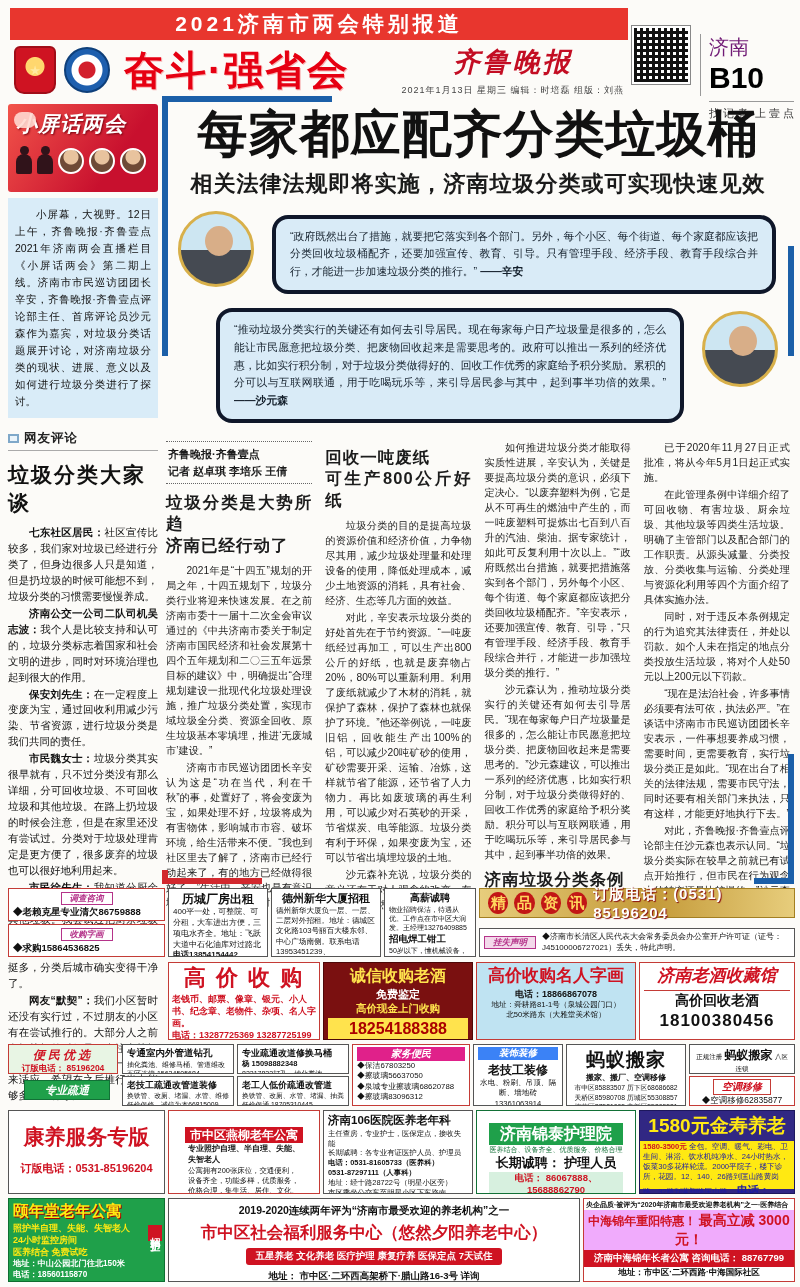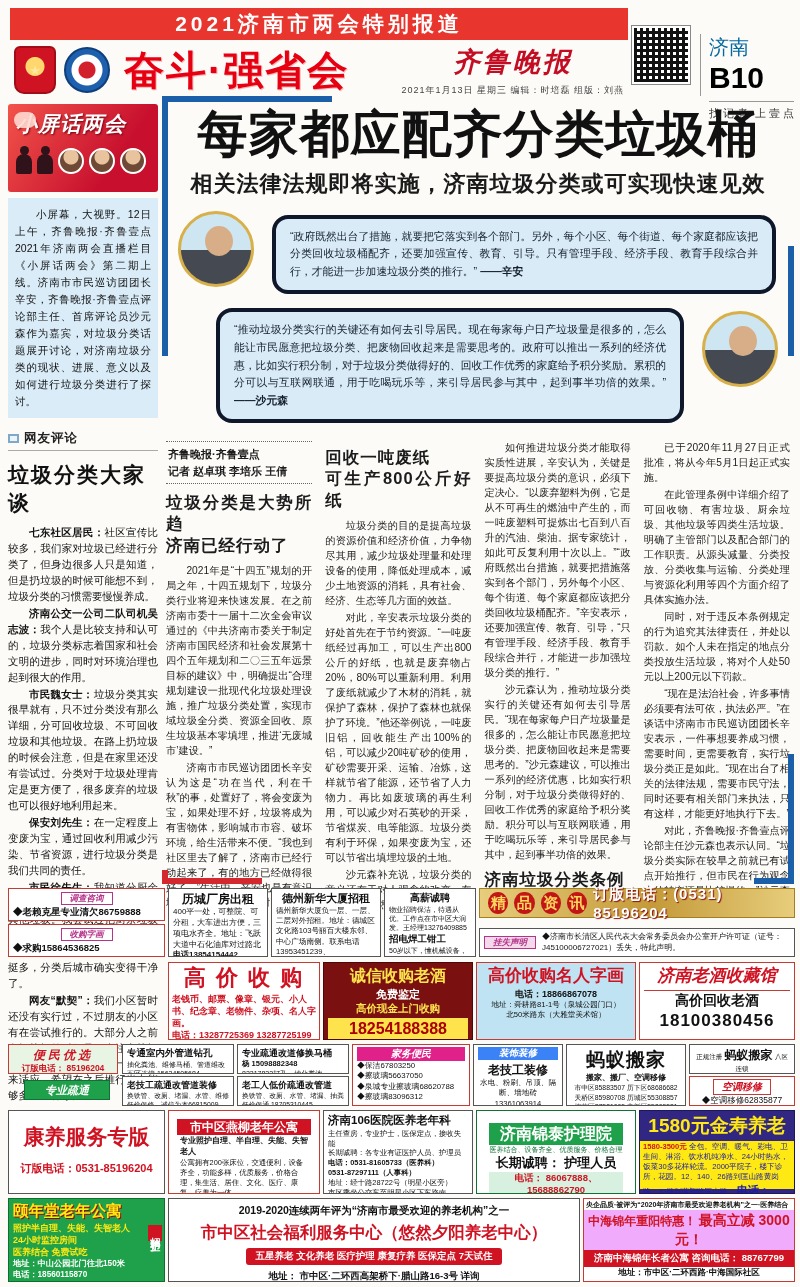--- a/index.html
+++ b/index.html
@@ -19,21 +19,21 @@
   .emblem2{width:46px;height:46px;margin-left:8px;border-radius:50%;
            background:radial-gradient(circle at 50% 50%,#d21f2c 0 8px,#fff 9px 15px,#1e5fae 16px);
            border:2px solid #0e3f7a;}
   .coltitle{margin-left:14px;font-size:40px;font-weight:900;color:#e60012;letter-spacing:2px;
             text-shadow:1px 1px 0 #f8b5b5;}
   .paperblk{margin-left:auto;text-align:center;}
   .paperlogo{font-size:27px;font-weight:900;color:#c30d23;font-style:italic;letter-spacing:3px;
              font-family:"Liberation Serif",serif;}
   .dateline{font-size:9px;color:#444;margin-top:4px;letter-spacing:1px;}
   .pageinfo{position:absolute;left:700px;top:34px;width:94px;height:62px;border-left:1px solid #999;padding-left:8px;}
-  .pagecity{font-size:20px;display:inline;color:#0369a1;}
+  .pagecity{font-size:20px;display:inline;color:#701a75;}
   .pageno{font-size:30px;font-weight:900;display:inline;color:#000;}
   .pagefoot{border-top:1px solid #999;margin-top:6px;padding-top:4px;font-size:11px;color:#333;display:flex;justify-content:space-between;}
   
   .sidebar{position:absolute;left:8px;top:104px;width:150px;}
   .progbox{height:88px;background:linear-gradient(125deg,#f2544a,#c8102e 70%);border-radius:3px;position:relative;padding:6px 8px;}
   .progtitle{color:#fff;font-weight:900;font-size:21px;font-style:italic;letter-spacing:1px;text-shadow:1px 1px 2px #7a0410;}
   .bubble{position:absolute;left:6px;top:8px;width:22px;height:16px;border-radius:8px;background:#ffd9d0;opacity:.9;}
   .progrow{display:flex;gap:5px;margin-top:10px;align-items:flex-end;}
   .sil{width:16px;height:20px;background:#30131a;border-radius:8px 8px 2px 2px;position:relative;}
   .sil::before{content:"";position:absolute;left:4px;top:-8px;width:9px;height:9px;border-radius:50%;background:#30131a;}
@@ -131,22 +131,22 @@
     <div class="introbox" data-interactable="false">
       <p data-interactable="false">小屏幕，大视野。12日上午，齐鲁晚报·齐鲁壹点2021年济南两会直播栏目《小屏话两会》第二期上线。济南市市民巡访团团长辛安，齐鲁晚报·齐鲁壹点评论部主任、首席评论员沙元森作为嘉宾，对垃圾分类话题展开讨论，对济南垃圾分类的现状、进展、意义以及如何进行垃圾分类进行了探讨。</p>
     </div>
     <div class="cmthead" data-interactable="false">
       <span class="sq" data-interactable="false"></span>
       <span class="lbl" data-interactable="false">网友评论</span>
     </div>
     <div class="talktitle" data-interactable="false">垃圾分类大家谈</div>
     <p class="cmt" data-interactable="false"><b data-interactable="false">七东社区居民：</b><span data-interactable="false">社区宣传比较多，我们家对垃圾已经进行分类了，但身边很多人只是知道，但是扔垃圾的时候可能想不到，垃圾分类的习惯需要慢慢养成。</span></p>
     <p class="cmt" data-interactable="false"><b data-interactable="false">济南公交一公司二队司机吴志波：</b><span data-interactable="false">我个人是比较支持和认可的，垃圾分类标志着国家和社会文明的进步，同时对环境治理也起到很大的作用。</span></p>
+    <p class="cmt" data-interactable="false"><b data-interactable="false">保安刘先生：</b><span data-interactable="false">在一定程度上变废为宝，通过回收利用减少污染、节省资源，进行垃圾分类是我们共同的责任。</span></p>
     <p class="cmt" data-interactable="false"><b data-interactable="false">市民魏女士：</b><span data-interactable="false">垃圾分类其实很早就有，只不过分类没有那么详细，分可回收垃圾、不可回收垃圾和其他垃圾。在路上扔垃圾的时候会注意，但是在家里还没有尝试过。分类对于垃圾处理肯定是更方便了，很多废弃的垃圾也可以很好地利用起来。</span></p>
-    <p class="cmt" data-interactable="false"><b data-interactable="false">保安刘先生：</b><span data-interactable="false">在一定程度上变废为宝，通过回收利用减少污染、节省资源，进行垃圾分类是我们共同的责任。</span></p>
     <p class="cmt" data-interactable="false"><b data-interactable="false">市民徐先生：</b><span data-interactable="false">我知道分厨余垃圾、可回收垃圾、有害垃圾、其他垃圾。我尝试过把厨余垃圾单独分类出来，但是没有坚持很久。现在实行垃圾分类的城市也挺多，分类后城市确实变得干净了。</span></p>
     <p class="cmt" data-interactable="false"><b data-interactable="false">网友“默契”：</b><span data-interactable="false">我们小区暂时还没有实行过，不过朋友的小区有在尝试推行的。大部分人之前在扔垃圾的时候是不太注意垃圾分类的，因此可能需要一段时间来适应，希望在之后推行当中能够多一些引导。</span></p>
   </div>
 
   <div class="article" data-interactable="false">
     <div class="c-tl" data-interactable="false"></div>
     <div class="c-tr" data-interactable="false"></div>
     <div class="c-br" data-interactable="false"></div>
     <div class="c-bl" data-interactable="false"></div>
     <div class="headline" data-interactable="false">每家都应配齐分类垃圾桶</div>
@@ -313,21 +313,21 @@
     </div>
     <div class="adbox" style="left:681px;top:188px;width:106px;height:30px;text-align:center;" data-interactable="false">
       <div class="calli t-red" style="font-size:10px;border:1px solid #c43b36;display:inline-block;padding:0 8px;" data-interactable="false">空调移修</div>
       <div style="font-size:8.5px;" data-interactable="false">◆空调移修62835877</div>
     </div>
 
     <div class="adbox" style="left:0;top:222px;width:157px;height:84px;text-align:center;border-color:#555;" data-interactable="false">
       <div class="t-red" style="font-weight:900;font-size:21px;margin-top:10px;" data-interactable="false">康养服务专版</div>
       <div class="t-red" style="font-weight:bold;font-size:11px;margin-top:10px;" data-interactable="false">订版电话：0531-85196204</div>
     </div>
-    <div class="adbox" style="left:160px;top:222px;width:152px;height:84px;padding:8px;" data-interactable="false">
+    <div class="adbox" style="left:160px;top:222px;width:152px;height:84px;padding:16px;" data-interactable="false">
       <div class="redbar ct" style="font-weight:900;font-size:12px;" data-interactable="false">市中区燕柳老年公寓</div>
       <div style="font-size:8px;font-weight:bold;padding:1px 3px 0;" data-interactable="false">专业照护自理、半自理、失能、失智老人</div>
       <div style="font-size:7.4px;padding:0 3px;" data-interactable="false">公寓拥有200张床位，交通便利，设备齐全，功能多样，优质服务，价格合理，集生活、居住、文化、医疗、康复、疗养为一体。</div>
       <div style="font-size:7.2px;padding:0 3px;" data-interactable="false">地址：济南市经二路149-4号（经二纬一公交站牌）</div>
 
     </div>
     <div class="adbox dark" style="left:315px;top:222px;width:150px;height:84px;" data-interactable="false">
       <div style="font-weight:900;font-size:11.5px;" data-interactable="false">济南106医院医养老年科</div>
       <div style="font-size:7.4px;" data-interactable="false">主任查房，专业护士，医保定点，接收失能</div>
       <div style="font-size:7.4px;" data-interactable="false">长期诚聘：各专业有证医护人员、护理员</div>

